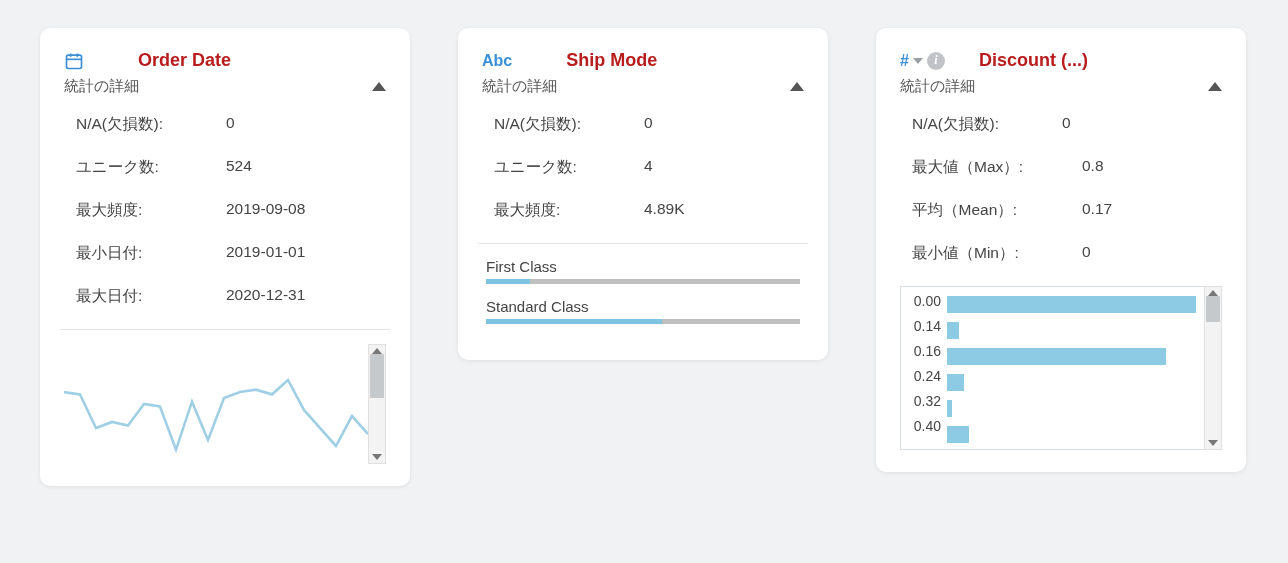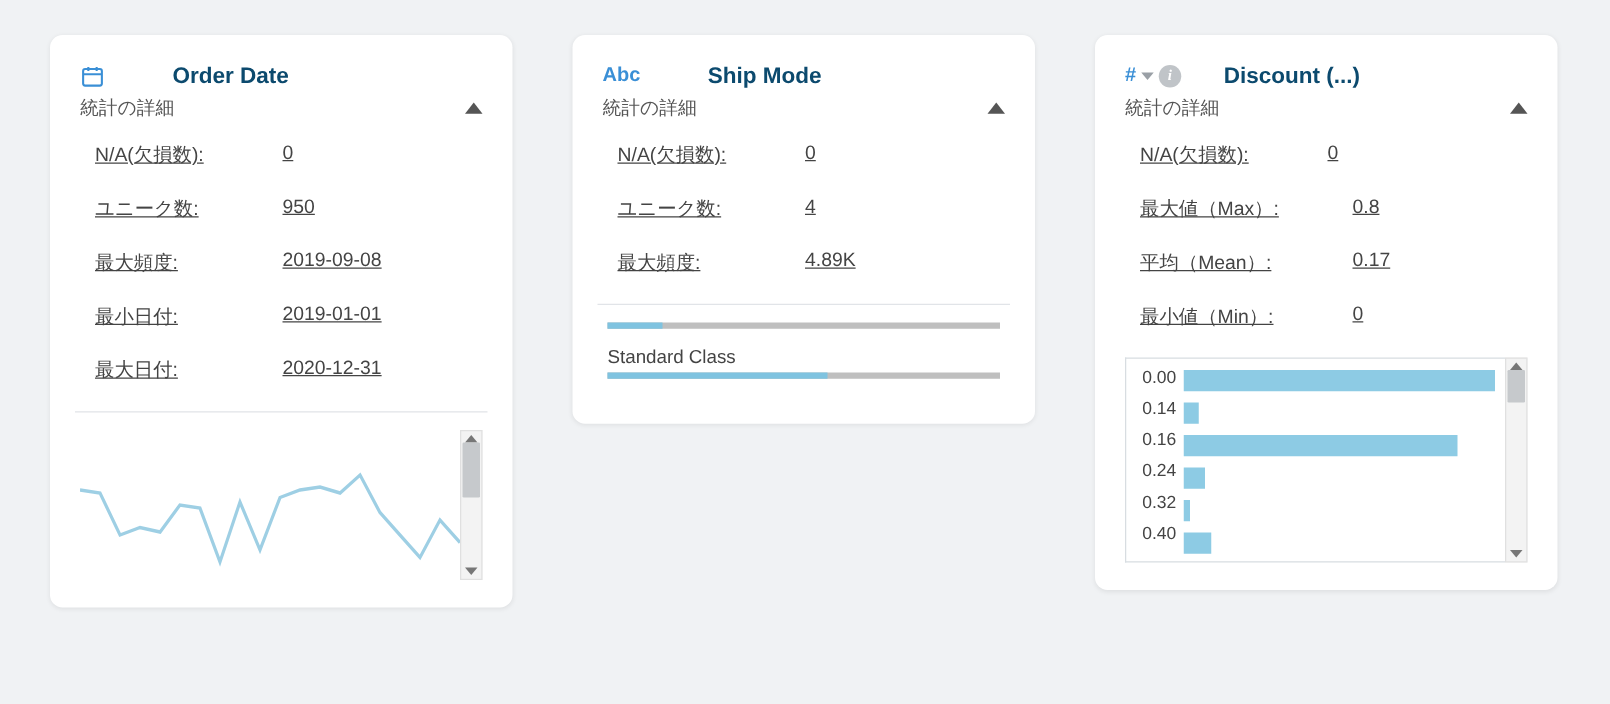--- a/index.html
+++ b/index.html
@@ -23,21 +23,21 @@
     display: flex;
     align-items: center;
     gap: 14px;
     margin-bottom: 6px;
   }
   .type-icon { color: #3a8fd6; font-weight: 600; font-size: 16px; display:flex; align-items:center; gap:4px;}
   .type-icon svg { width: 20px; height: 20px; }
   .title {
     font-size: 18px;
     font-weight: 700;
-    color: #0c4a6e;
+    color: #b91c1c;
     flex: 1;
     text-align: left;
     margin-left: 40px;
   }
   .subheader {
     display: flex;
     align-items: center;
     justify-content: space-between;
     color: #555;
     font-size: 15px;
@@ -49,21 +49,20 @@
     border-left: 7px solid transparent;
     border-right: 7px solid transparent;
     border-bottom: 9px solid #555;
   }
   .stats { padding: 0 6px 0 12px; }
   .stat-row {
     display: flex;
     font-size: 15.5px;
     color: #444;
     margin-bottom: 22px;
-    text-decoration: underline;
   }
   .stat-label { width: 150px; }
   .stat-value { flex: 1; }
   .divider { border-top: 1px solid #e1e4e8; margin: 0 -4px 14px -4px; }
 
   
   .spark-wrap {
     display:flex; align-items:stretch;
     margin-top: 8px; height: 120px;
   }
@@ -130,21 +129,21 @@
     <span>統計の詳細</span>
     <span class="chevron-up"></span>
   </div>
   <div class="stats">
     <div class="stat-row">
         <span class="stat-label">N/A(欠損数):</span>
         <span class="stat-value">0</span>
       </div>
     <div class="stat-row">
         <span class="stat-label">ユニーク数:</span>
-        <span class="stat-value">950</span>
+        <span class="stat-value">524</span>
       </div>
     <div class="stat-row">
         <span class="stat-label">最大頻度:</span>
         <span class="stat-value">2019-09-08</span>
       </div>
     <div class="stat-row">
         <span class="stat-label">最小日付:</span>
         <span class="stat-value">2019-01-01</span>
       </div>
     <div class="stat-row">
@@ -185,20 +184,21 @@
         <span class="stat-value">4</span>
       </div>
     <div class="stat-row">
         <span class="stat-label">最大頻度:</span>
         <span class="stat-value">4.89K</span>
       </div>
   </div>
   <div class="divider"></div>
   <div id="ship-bars">
       <div class="bar-block">
+        <div class="bar-label">First Class</div>
         <div class="bar-track">
           <div class="bar-fill" style="width:14%"></div>
         </div>
       </div>
       <div class="bar-block">
         <div class="bar-label">Standard Class</div>
         <div class="bar-track">
           <div class="bar-fill" style="width:56%"></div>
         </div>
       </div>

